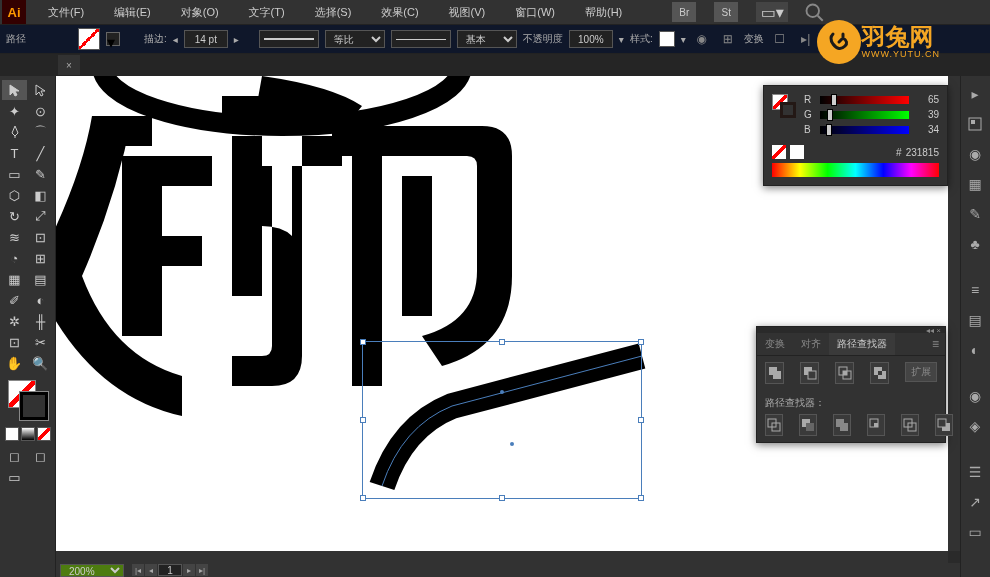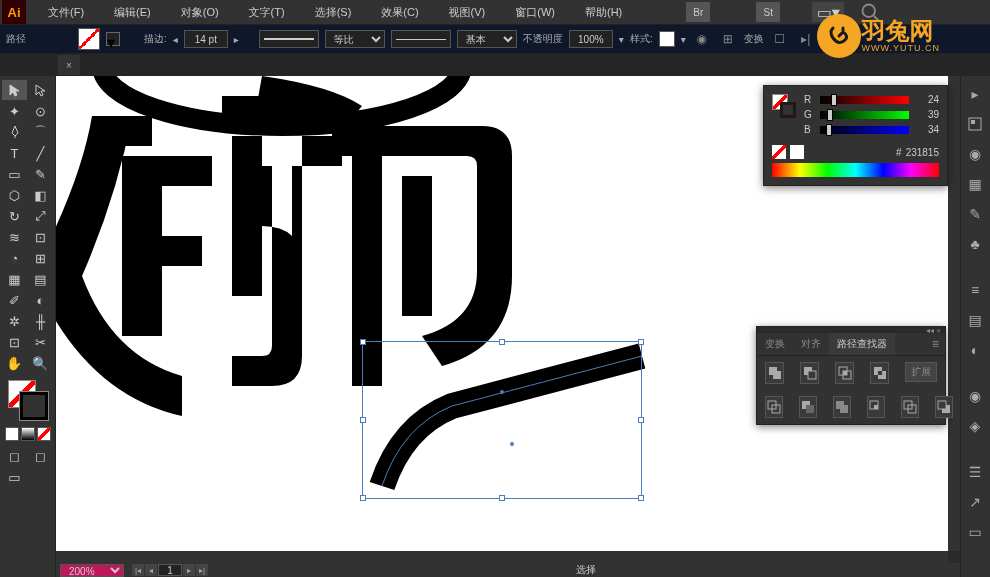--- a/index.html
+++ b/index.html
@@ -2,21 +2,21 @@
 <html><head>
   <meta charset="utf-8">
   <style>
     * { margin: 0; padding: 0; box-sizing: border-box; font-family: "Microsoft YaHei", sans-serif; }
     body { width: 990px; height: 577px; background: #323232; overflow: hidden; position: relative; }
     
     .menubar { display: flex; align-items: center; height: 24px; background: #323232; padding: 0 2px; gap: 14px; }
     .app-icon { width: 24px; height: 24px; background: #330000; display: flex; align-items: center; justify-content: center; color: #ff9a00; font-weight: bold; font-size: 13px; }
     .menu-item { color: #ccc; font-size: 11px; padding: 4px 8px; cursor: pointer; }
     .menu-spacer { flex: 1; }
-    .menu-btn { width: 24px; height: 20px; background: #555; margin: 0 16px; display: flex; align-items: center; justify-content: center; color: #ccc; font-size: 10px; }
+    .menu-btn { width: 24px; height: 20px; background: #555; margin: 0 2px; display: flex; align-items: center; justify-content: center; color: #ccc; font-size: 10px; }
     .menu-dropdown { width: 32px; height: 20px; background: #444; margin: 0 2px; display: flex; align-items: center; justify-content: center; color: #ccc; }
     .menu-search { width: 20px; height: 20px; color: #888; display: flex; align-items: center; justify-content: center; }
     
     .options-bar { display: flex; align-items: center; height: 30px; background: #0f172a; border-top: 1px solid #222; border-bottom: 1px solid #222; padding: 0 6px; gap: 6px; }
     .opt-label { color: #aaa; font-size: 10px; }
     .opt-swatch { width: 22px; height: 22px; background: #fff; border: 1px solid #555; position: relative; }
     .opt-swatch::after { content: ''; position: absolute; top: 0; left: 0; right: 0; bottom: 0; background: linear-gradient(to bottom right, transparent 45%, red 45%, red 55%, transparent 55%); }
     .opt-tiny { width: 14px; height: 14px; border: 1px solid #666; background: #222; }
     .opt-input { width: 44px; height: 18px; background: #222; border: 1px solid #555; color: #ccc; font-size: 10px; text-align: center; }
     .opt-linebox { width: 60px; height: 18px; background: #222; border: 1px solid #555; display: flex; align-items: center; padding: 0 4px; }
@@ -44,21 +44,21 @@
     .mini-sw { width: 14px; height: 14px; border: 1px solid #555; }
     
     .canvas-area { flex: 1; background: #2a2a2a; position: relative; overflow: hidden; }
     .canvas { position: absolute; top: 0; left: 0; right: 12px; bottom: 26px; background: #fff; }
     .artwork { position: absolute; top: 0; left: 0; width: 100%; height: 100%; }
     .selection-box { position: absolute; border: 1px solid #4a7ebb; }
     .sel-handle { position: absolute; width: 6px; height: 6px; background: #fff; border: 1px solid #4a7ebb; }
     .vscroll { position: absolute; right: 0; top: 0; bottom: 26px; width: 12px; background: #323232; }
     .hscroll { position: absolute; left: 0; right: 12px; bottom: 14px; height: 12px; background: #323232; }
     .status-bar { position: absolute; left: 0; right: 0; bottom: 0; height: 14px; background: #323232; display: flex; align-items: center; color: #ccc; font-size: 10px; padding: 0 4px; gap: 8px; }
-    .zoom-sel { background: #be185d; border: 1px solid #555; color: #ccc; font-size: 10px; padding: 0 12px 0 4px; height: 13px; }
+    .zoom-sel { background: #4d7c0f; border: 1px solid #555; color: #ccc; font-size: 10px; padding: 0 12px 0 4px; height: 13px; }
     .nav-btns { display: flex; gap: 1px; }
     .nav-btn { width: 12px; height: 12px; background: #444; color: #aaa; font-size: 8px; display: flex; align-items: center; justify-content: center; }
     
     .right-panels { width: 30px; background: #323232; border-left: 1px solid #222; display: flex; flex-direction: column; padding: 6px 2px; gap: 6px; }
     .panel-icon { width: 24px; height: 24px; display: flex; align-items: center; justify-content: center; color: #aaa; cursor: pointer; font-size: 14px; }
     .panel-icon svg { width: 16px; height: 16px; fill: #aaa; }
     
     .color-panel { position: absolute; top: 85px; right: 42px; width: 185px; background: #323232; border: 1px solid #222; box-shadow: 0 2px 8px rgba(0,0,0,0.5); padding: 8px; }
     .color-row { display: flex; align-items: center; gap: 6px; margin-bottom: 4px; }
     .color-ch { color: #ccc; font-size: 10px; width: 10px; }
@@ -79,21 +79,21 @@
     .pf-tab { color: #888; font-size: 10px; padding: 4px 8px; cursor: pointer; }
     .pf-tab.active { color: #ccc; background: #3a3a3a; }
     .pf-menu { margin-left: auto; color: #888; padding: 4px 6px; font-size: 12px; }
     .pf-section { padding: 6px 8px; }
     .pf-label { color: #aaa; font-size: 10px; margin-bottom: 4px; }
     .pf-btns { display: flex; gap: 16px; }
     .pf-btn { width: 24px; height: 22px; background: #3a3a3a; border: 1px solid #555; display: flex; align-items: center; justify-content: center; }
     .pf-btn svg { width: 16px; height: 16px; }
     .pf-expand { width: 40px; height: 20px; background: #444; border: 1px solid #555; color: #888; font-size: 10px; display: flex; align-items: center; justify-content: center; margin-left: auto; }
     
-    .watermark { position: absolute; top: 14px; right: 50px; display: flex; align-items: center; gap: 1px; z-index: 100; }
+    .watermark { position: absolute; top: 20px; right: 50px; display: flex; align-items: center; gap: 1px; z-index: 100; }
     .wm-logo { width: 44px; height: 44px; background: #f5a623; border-radius: 50%; display: flex; align-items: center; justify-content: center; }
     .wm-logo svg { width: 28px; height: 28px; }
     .wm-text { color: #f5a623; font-size: 24px; font-weight: bold; line-height: 1; }
     .wm-url { color: #f5a623; font-size: 9px; letter-spacing: 1px; }
   </style>
 </head>
 <body>
 
 <div class="menubar">
   <div class="app-icon">Ai</div>
@@ -281,21 +281,20 @@
     <div class="hscroll"></div>
     <div class="status-bar">
       <select class="zoom-sel"><option>200%</option></select>
       <div class="nav-btns">
         <div class="nav-btn">|◂</div>
         <div class="nav-btn">◂</div>
         <input class="opt-input" style="width: 24px; height: 12px;" value="1">
         <div class="nav-btn">▸</div>
         <div class="nav-btn">▸|</div>
       </div>
-      <div style="flex:1;text-align:center"><span>选择</span></div>
     </div>
   </div>
 
   <div class="right-panels">
     <div class="panel-icon">▸</div>
     <div class="panel-icon">
         <svg viewBox="0 0 16 16">
           <rect x="2" y="2" width="12" height="12" fill="none" stroke="#aaa"></rect>
           <rect x="4" y="4" width="4" height="4" fill="#aaa"></rect>
         </svg>
@@ -325,21 +324,21 @@
           <span style="position:absolute;inset:0;background:linear-gradient(to bottom right,transparent 40%,red 40%,red 60%,transparent 60%)"></span>
         </div>
       <div style="position:absolute;bottom:0;right:0;width:16px;height:16px;border:3px solid #231815;background:#323232"></div>
     </div>
     <div style="flex:1">
       <div class="color-row">
         <span class="color-ch">R</span>
         <div class="slider slider-r">
             <div class="slider-thumb" style="left:12%"></div>
           </div>
-        <span class="color-val">24</span>
+        <span class="color-val">65</span>
       </div>
       <div class="color-row">
         <span class="color-ch">G</span>
         <div class="slider slider-g">
             <div class="slider-thumb" style="left:8%"></div>
           </div>
         <span class="color-val">39</span>
       </div>
       <div class="color-row">
         <span class="color-ch">B</span>
@@ -395,20 +394,21 @@
         </div>
       <div class="pf-btn">
           <svg viewBox="0 0 16 16">
             <path d="M2 2 L10 2 L10 6 L6 6 L6 10 L2 10 Z M6 10 L10 10 L10 6 L14 6 L14 14 L6 14 Z" fill="#aaa"></path>
           </svg>
         </div>
       <div class="pf-expand">扩展</div>
     </div>
   </div>
   <div class="pf-section">
+    <div class="pf-label">路径查找器：</div>
     <div class="pf-btns">
       <div class="pf-btn">
           <svg viewBox="0 0 16 16">
             <rect x="2" y="2" width="8" height="8" fill="none" stroke="#aaa"></rect>
             <rect x="6" y="6" width="8" height="8" fill="none" stroke="#aaa"></rect>
           </svg>
         </div>
       <div class="pf-btn">
           <svg viewBox="0 0 16 16">
             <rect x="2" y="2" width="8" height="8" fill="#aaa"></rect>

